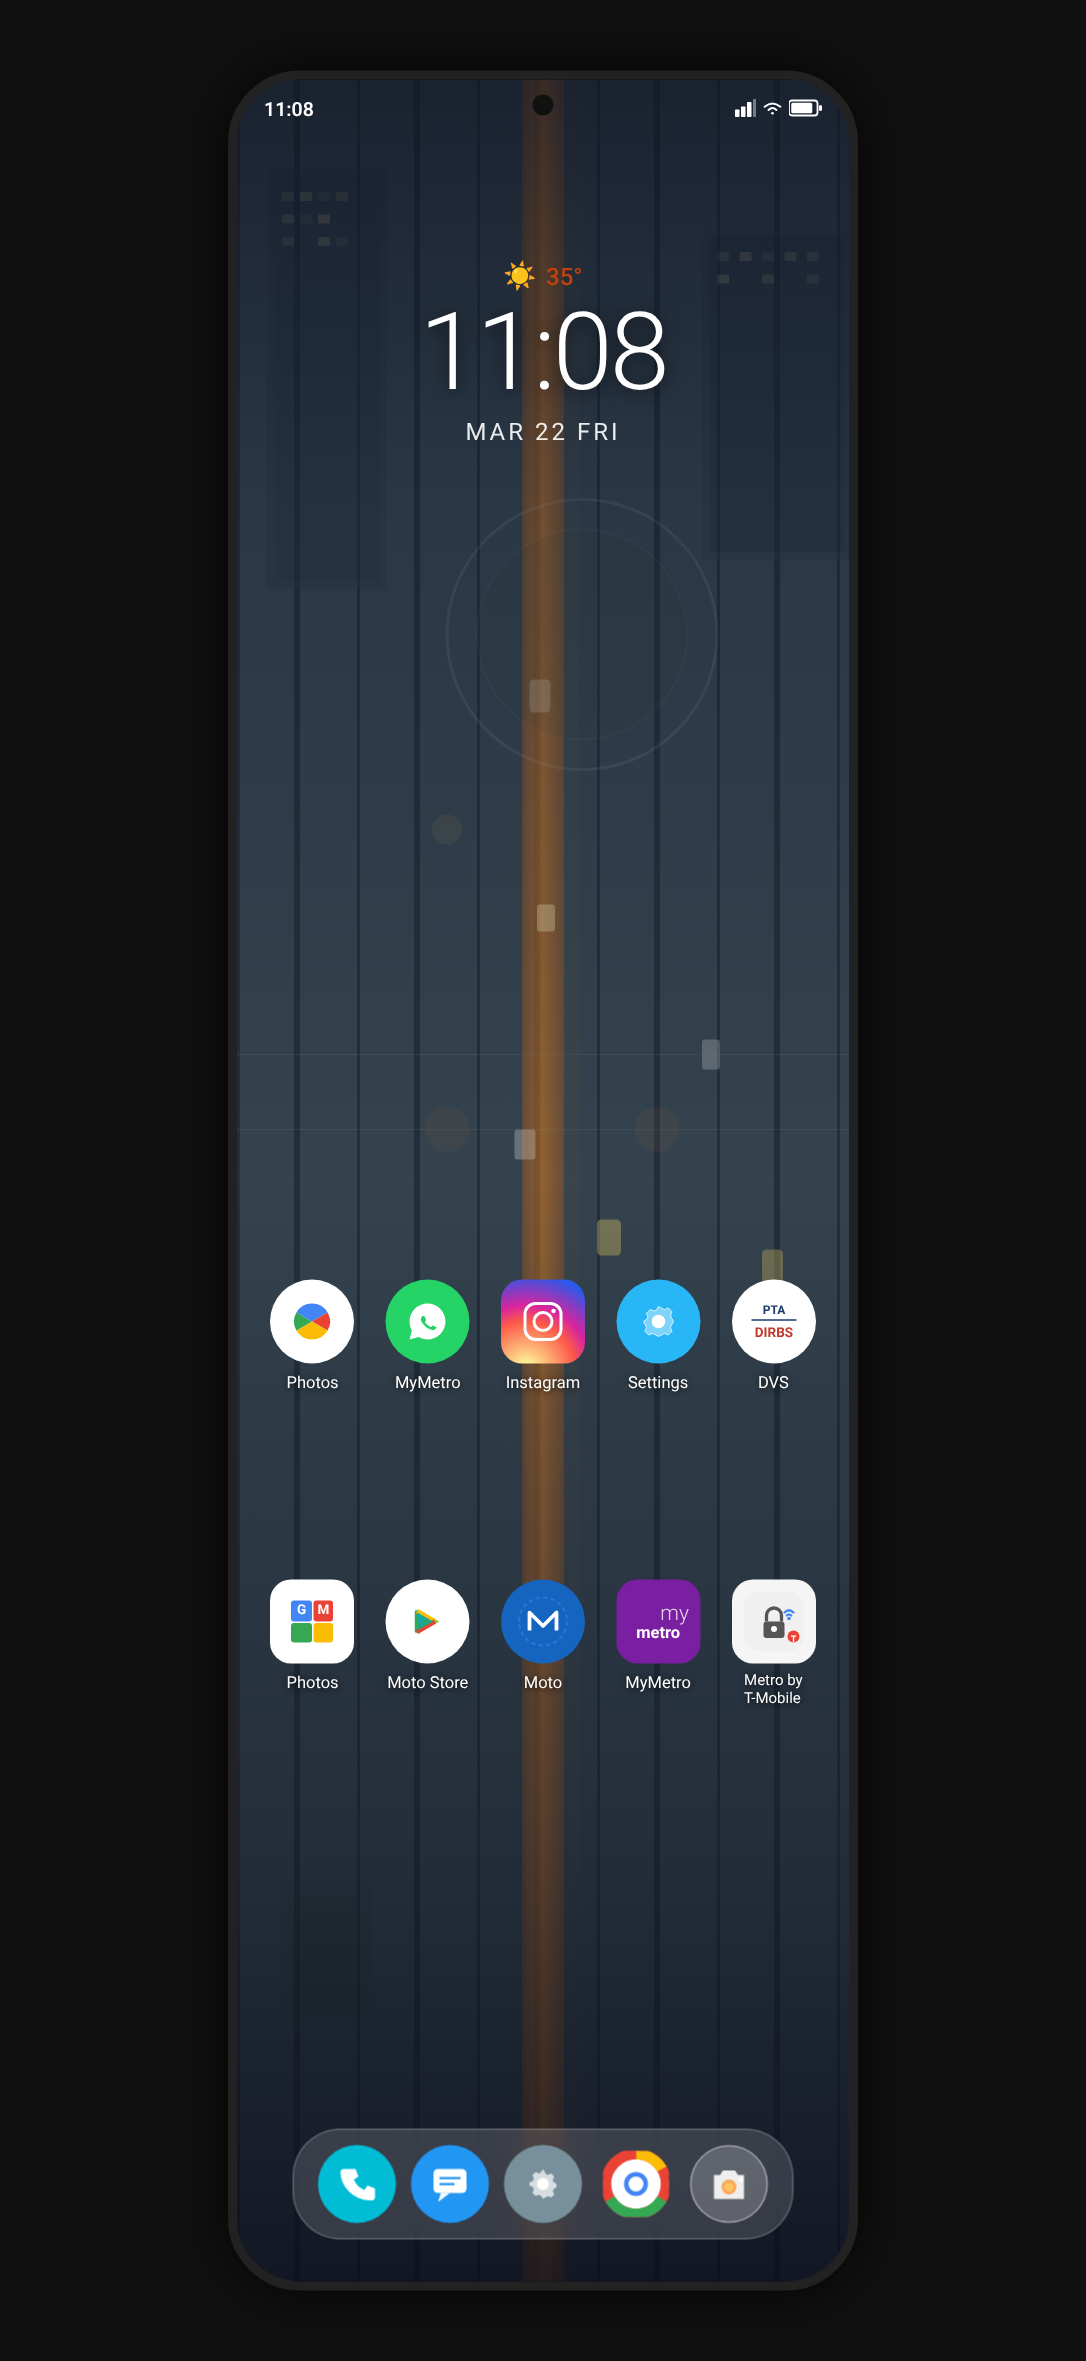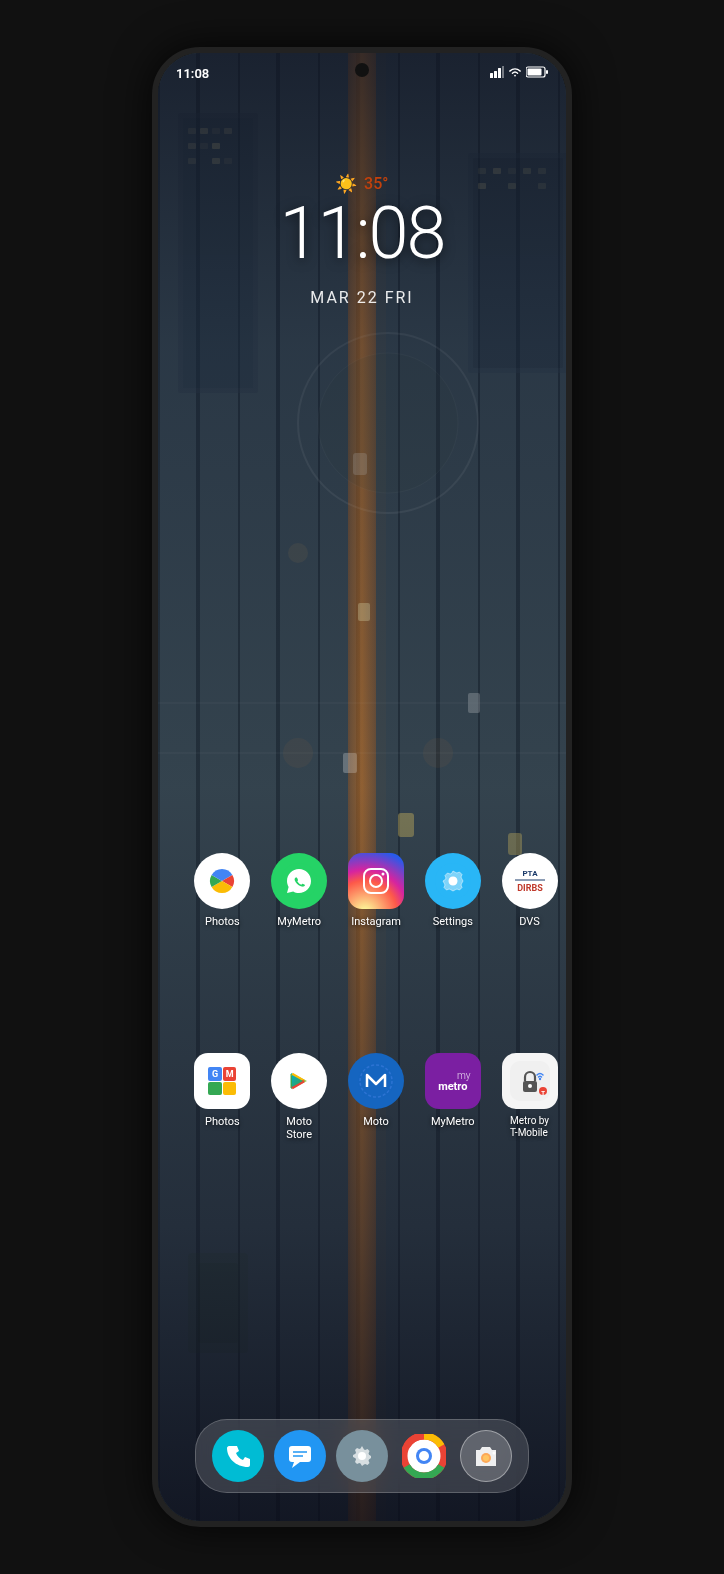--- a/index.html
+++ b/index.html
@@ -156,21 +156,21 @@
       font-size: 72px;
       font-weight: 300;
       line-height: 1;
       letter-spacing: -2px;
       text-shadow: 0 2px 12px rgba(0,0,0,0.6);
     }
     .clock-date {
       color: rgba(255,255,255,0.9);
       font-size: 16px;
       font-weight: 400;
-      margin-top: 18px;
+      margin-top: 7px;
       letter-spacing: 2px;
     }
 
     
     .app-row {
       position: absolute;
       left: 0;
       right: 0;
       display: flex;
       justify-content: space-around;
@@ -181,21 +181,20 @@
     .app-row-1 { top: 800px; }
     .app-row-2 { top: 1000px; }
 
     .app-item {
       display: flex;
       flex-direction: column;
       align-items: center;
       gap: 6px;
       width: 70px;
       cursor: pointer;
-      padding-left: 28px;
     }
     .app-icon-wrap {
       width: 56px;
       height: 56px;
       border-radius: 14px;
       display: flex;
       align-items: center;
       justify-content: center;
       position: relative;
       overflow: hidden;
@@ -493,21 +492,21 @@
 
             <circle cx="18" cy="18" r="16" fill="none" stroke="rgba(100,150,255,0.3)" stroke-width="1.5" stroke-dasharray="3 2"></circle>
           </svg>
         </div>
         <span class="app-label">Moto</span>
       </div>
 
       <div class="app-item">
         <div class="app-icon-wrap icon-mymetro" style="background:#7B1FA2;border-radius:14px;">
           <div style="display:flex;flex-direction:column;align-items:center;line-height:1;">
-            <span style="color:white;font-size:10px;font-weight:300;opacity:0.8;margin-left:22px;">my</span>
+            <span style="color:white;font-size:14px;font-weight:300;opacity:0.8;margin-left:22px;">my</span>
             <span style="color:white;font-size:11px;font-weight:700;">metro</span>
           </div>
         </div>
         <span class="app-label">MyMetro</span>
       </div>
 
       <div class="app-item">
         <div class="app-icon-wrap icon-metrotmobile" style="background:#f5f5f5;border-radius:14px;position:relative;">
 
           <svg width="40" height="40" viewBox="0 0 40 40">

